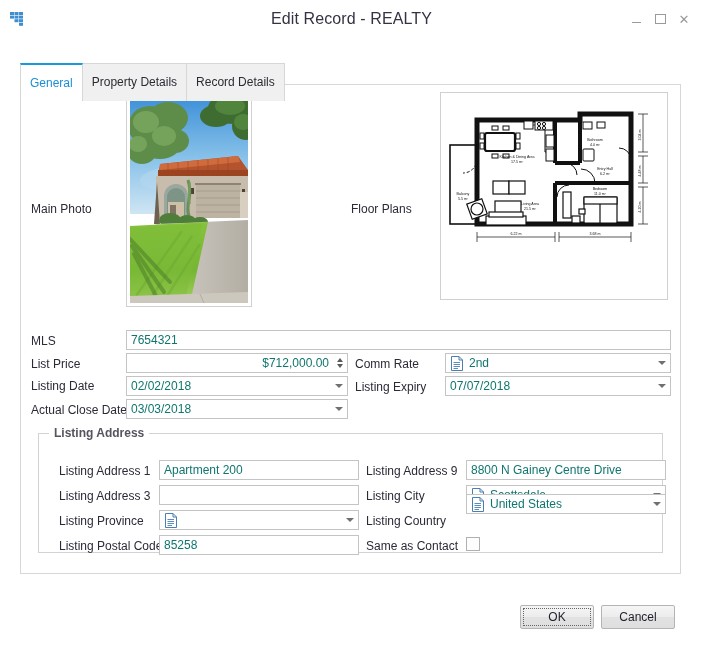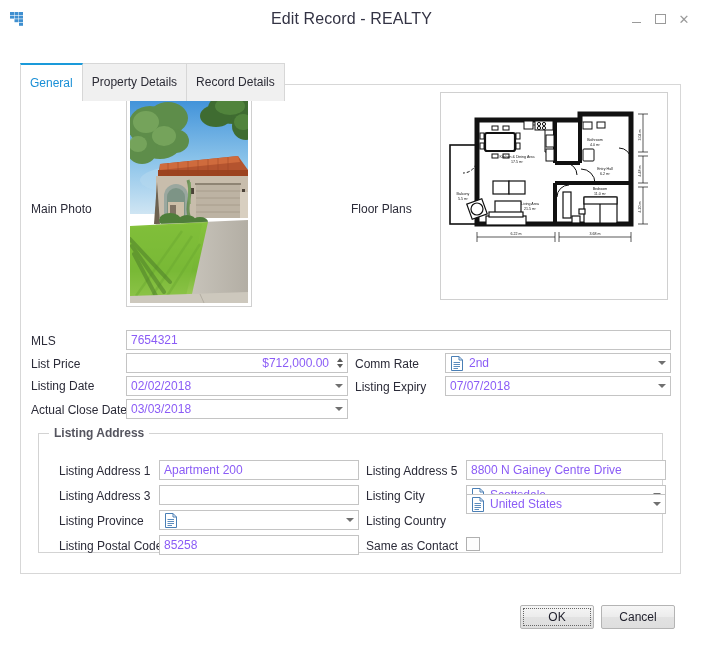--- a/index.html
+++ b/index.html
@@ -132,21 +132,21 @@
     color: #2b2b38;
     white-space: nowrap;
   }
   .field {
     position: absolute;
     box-sizing: border-box;
     border: 1px solid #c4c4c4;
     background: #ffffff;
     height: 20px;
     font-size: 12px;
-    color: #8b5cf6;
+    color: #0f766e;
     display: flex;
     align-items: center;
     padding: 0 4px;
     cursor: text;
   }
   .field.combo {
     cursor: default;
     padding-right: 0;
   }
   .field .val {
@@ -620,21 +620,21 @@
       </span>
   </div>
 
   <div class="groupbox">
     <span class="groupbox-legend">Listing Address</span>
 
     <div class="lbl" style="left:20px; top:30px;">Listing Address 1</div>
     <div class="field" style="left:120px; top:26px; width:200px;">
       <span class="val">Apartment 200</span>
     </div>
-    <div class="lbl" style="left:327px; top:30px;">Listing Address 5</div>
+    <div class="lbl" style="left:327px; top:30px;">Listing Address 9</div>
     <div class="field" style="left:427px; top:26px; width:200px;">
       <span class="val">8800 N Gainey Centre Drive</span>
     </div>
 
     <div class="lbl" style="left:20px; top:55px;">Listing Address 3</div>
     <div class="field" style="left:120px; top:51px; width:200px;">
       <span class="val"></span>
     </div>
     <div class="lbl" style="left:327px; top:55px;">Listing City</div>
     <div class="field combo" style="left:427px; top:51px; width:200px;">

